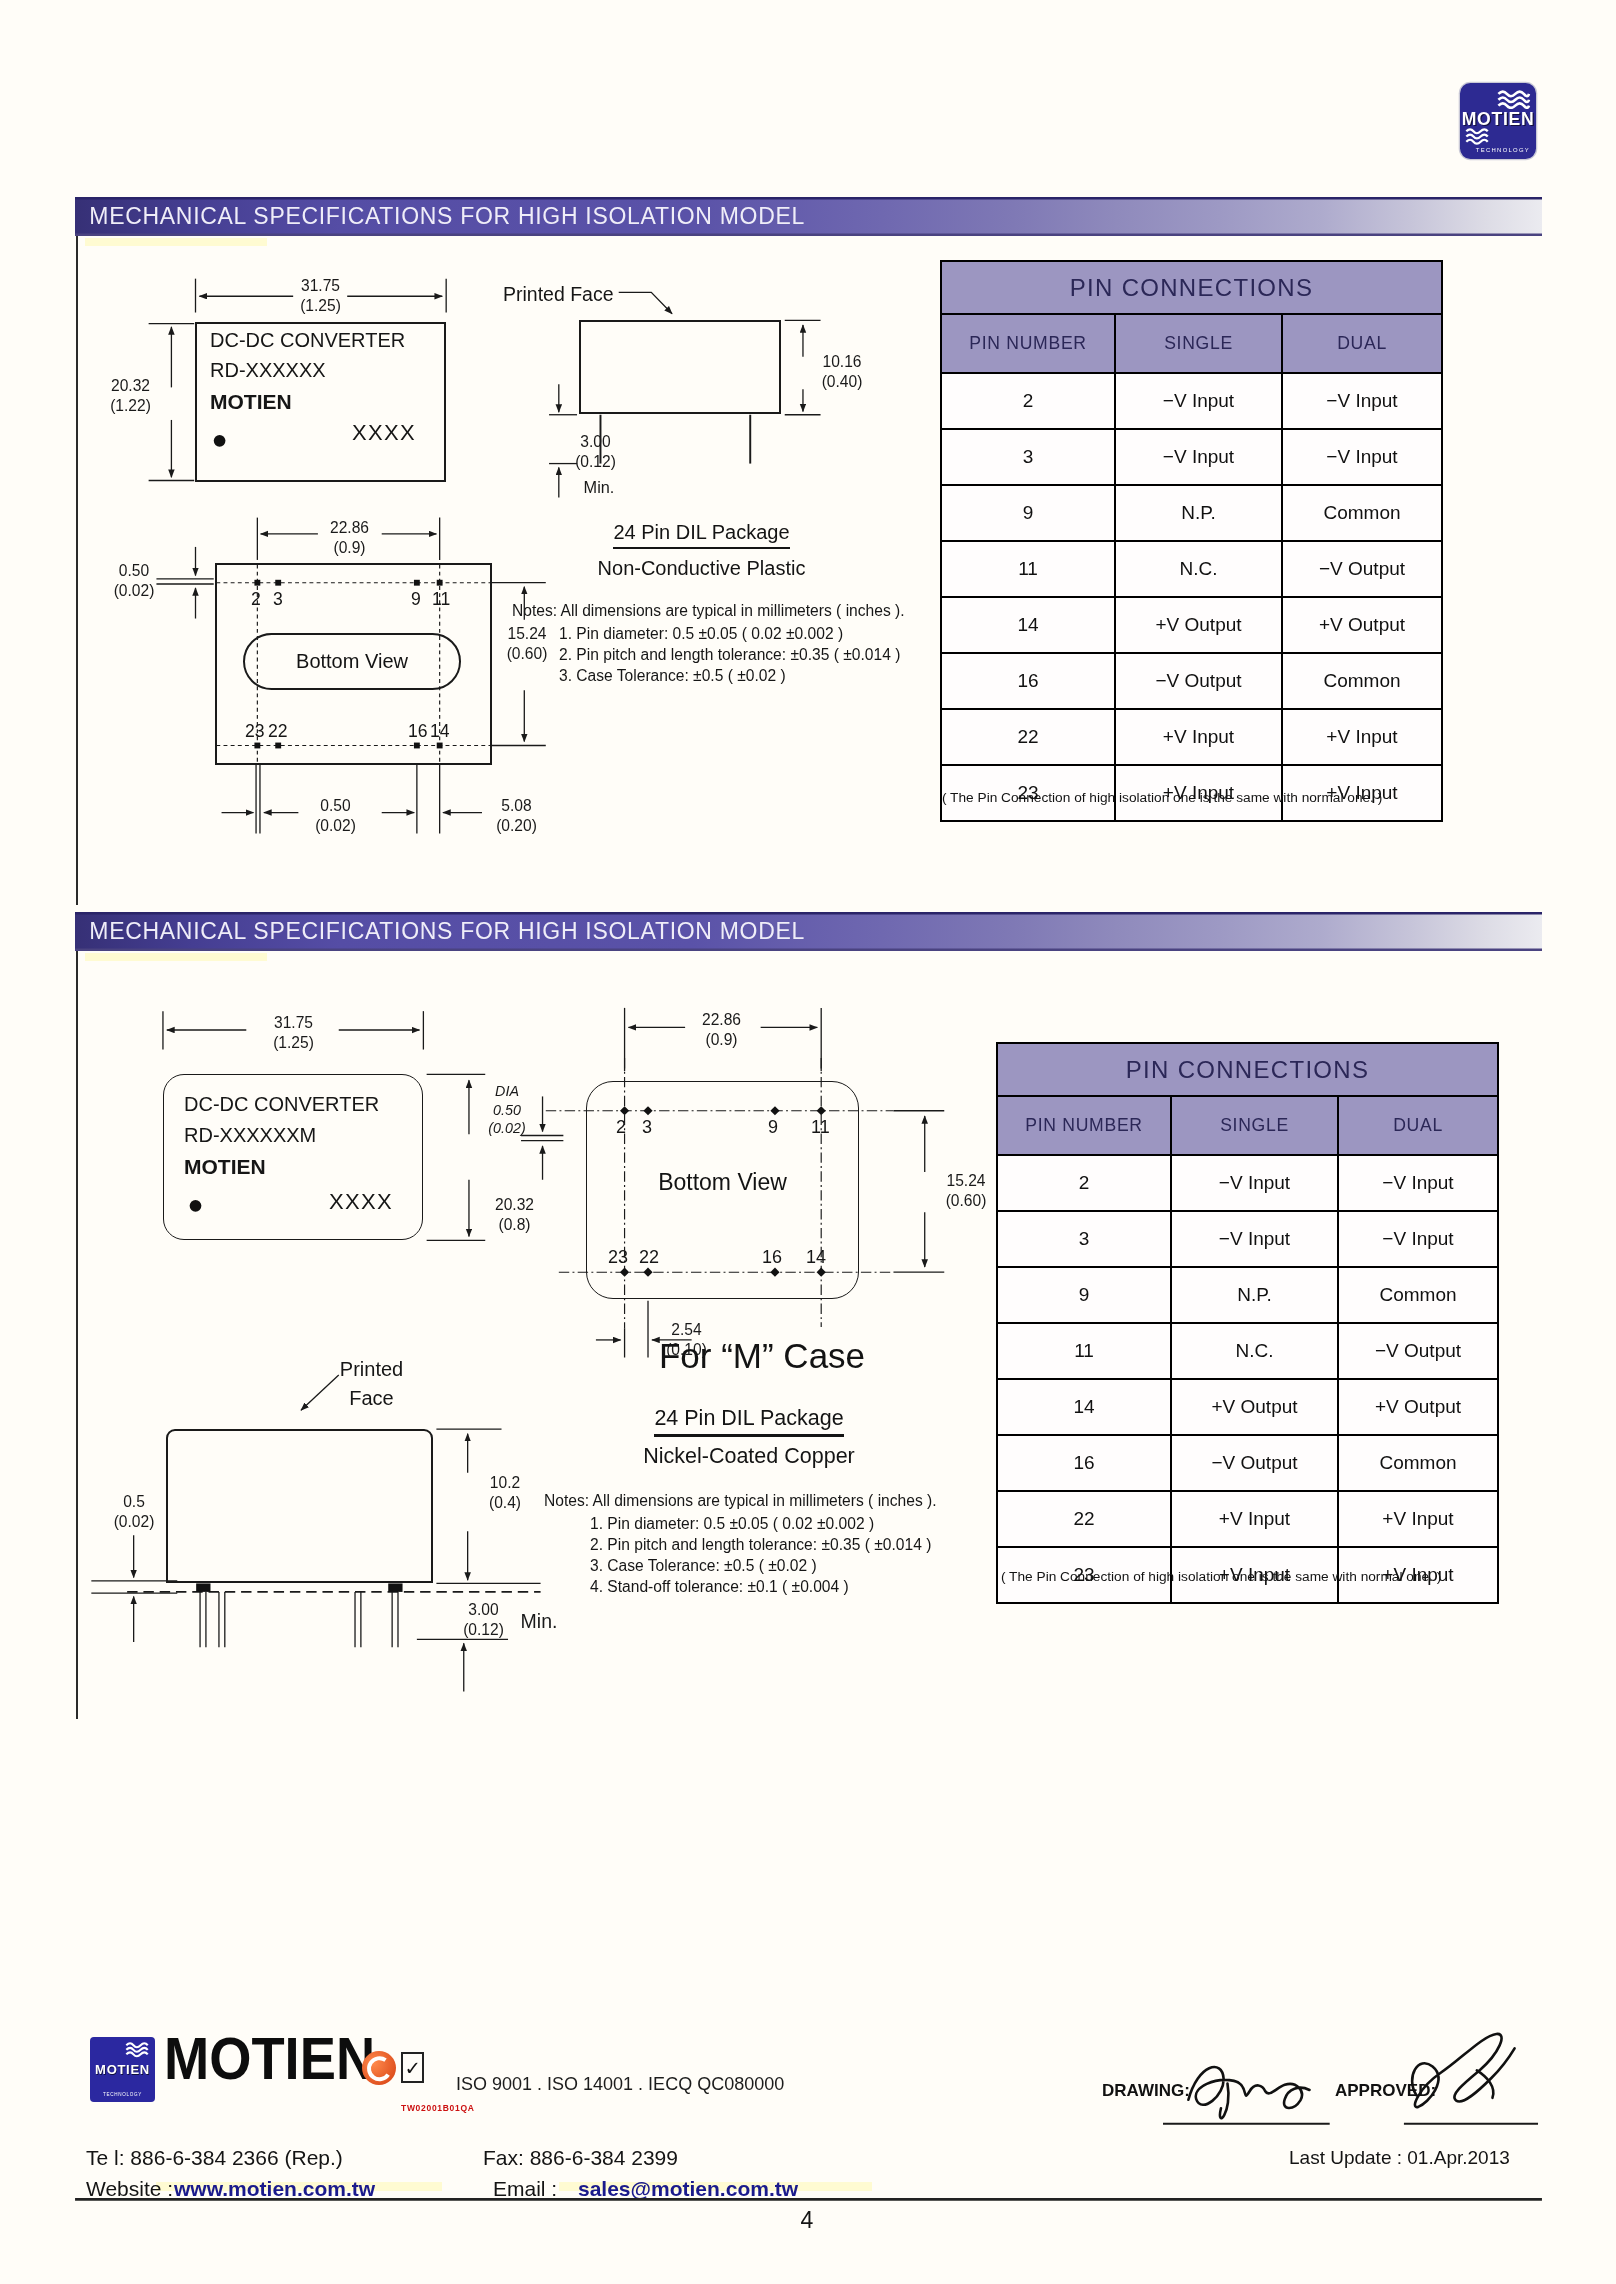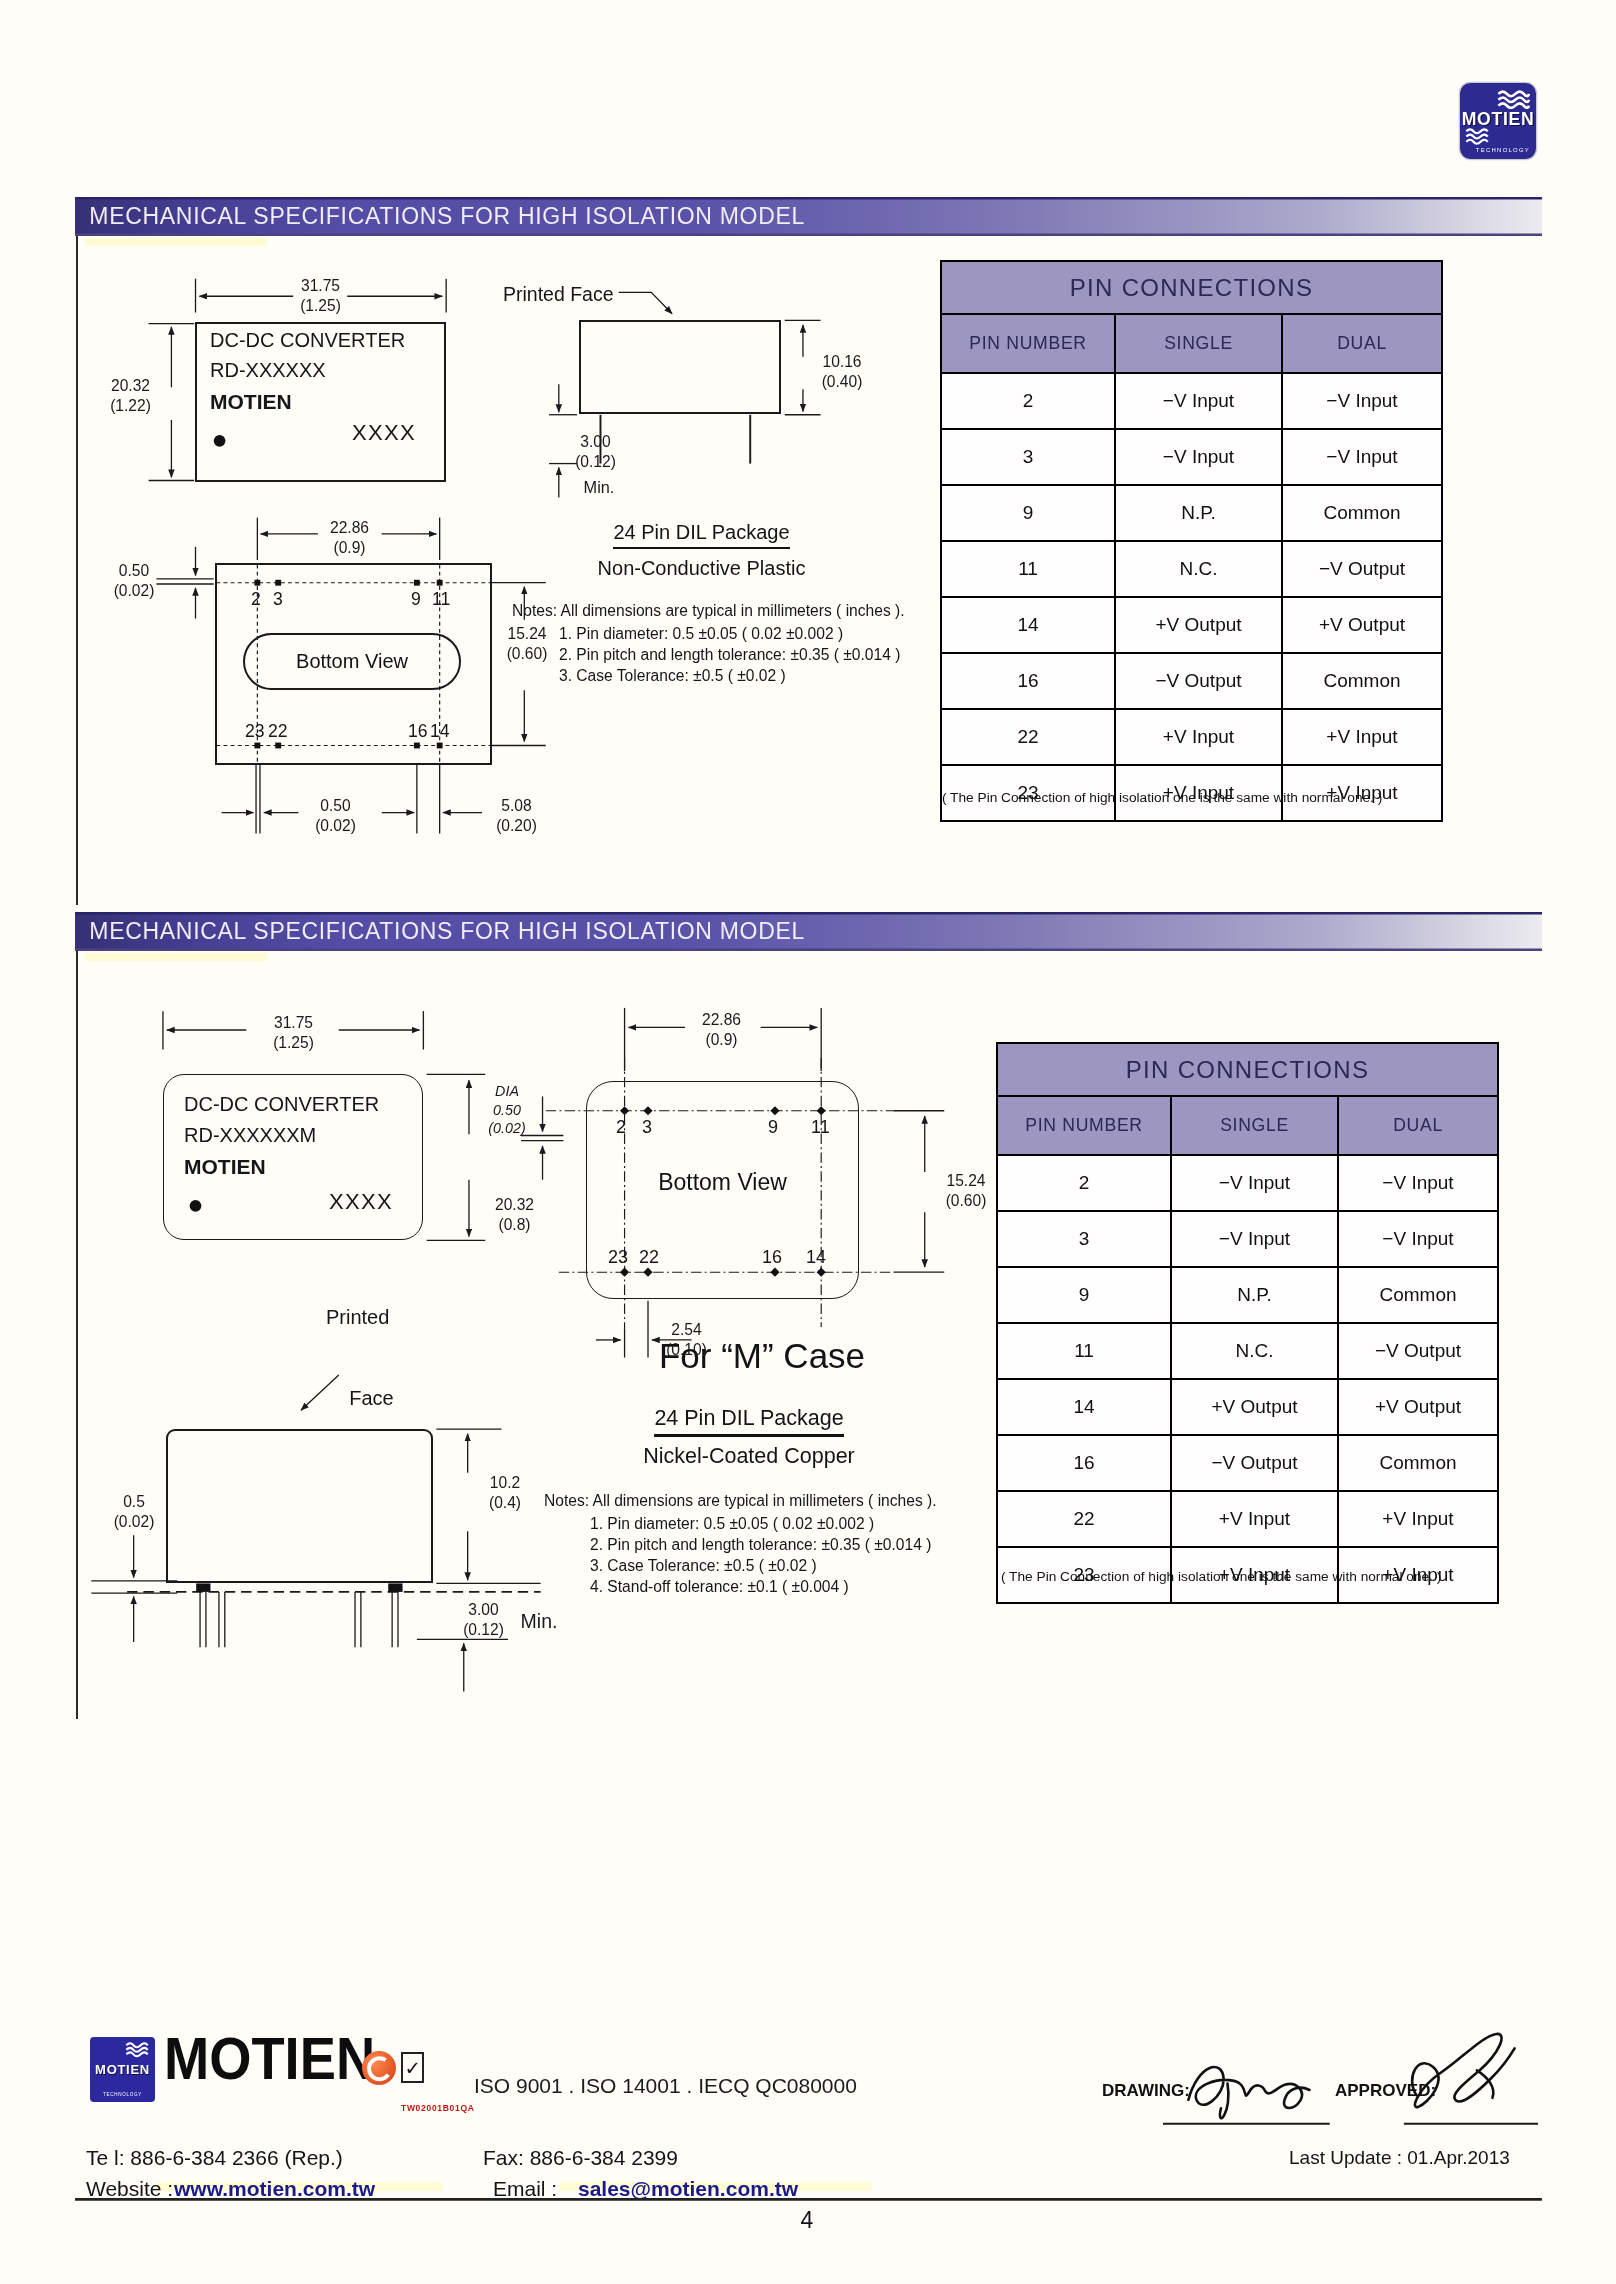--- a/index.html
+++ b/index.html
@@ -254,21 +254,21 @@
   <div class="abs pkg pkg2" style="left:635px;top:1406px;width:228px;font-size:21.5px;">
     <span class="u">24 Pin DIL Package</span>
   </div>
   <div class="abs pkg" style="left:622px;top:1444px;width:254px;font-size:21.5px;">Nickel-Coated Copper</div>
   <div class="abs note" style="left:544px;top:1492px;">Notes: All dimensions are typical in millimeters ( inches ).</div>
   <div class="abs note" style="left:590px;top:1515px;">1.  Pin diameter: 0.5 ±0.05 ( 0.02 ±0.002 )</div>
   <div class="abs note" style="left:590px;top:1536px;">2.  Pin pitch and length tolerance:  ±0.35 ( ±0.014 )</div>
   <div class="abs note" style="left:590px;top:1557px;">3.  Case Tolerance:  ±0.5 ( ±0.02 )</div>
   <div class="abs note" style="left:590px;top:1578px;">4.  Stand-off tolerance:  ±0.1 ( ±0.004 )</div>
 
-  <div class="abs dtext" style="left:326px;top:1306px;width:91px;text-align:left;font-size:20px;">Printed</div>
+  <div class="abs dtext" style="left:326px;top:1358px;width:91px;text-align:center;font-size:20px;">Printed</div>
   <div class="abs dtext" style="left:326px;top:1387px;width:91px;text-align:center;font-size:20px;">Face</div>
   <div class="abs box" style="left:166px;top:1429px;width:267px;height:154px;border-radius:9px 9px 0 0;"></div>
   <div class="abs dim" style="left:103px;top:1492px;width:62px;">
     <span>0.5</span>
       <span>(0.02)</span>
   </div>
   <div class="abs dim" style="left:479px;top:1473px;width:52px;">
     <span>10.2</span>
       <span>(0.4)</span>
   </div>
@@ -351,21 +351,21 @@
     <div class="tag">TECHNOLOGY</div>
   </div>
   <div class="abs" style="left:164px;top:2025px;font-size:59px;font-weight:bold;letter-spacing:0px;color:#0d0d0d;transform:scaleX(0.92);transform-origin:left;">MOTIEN</div>
   <div class="abs" style="left:362px;top:2051px;width:34px;height:34px;border-radius:50%;background:radial-gradient(circle at 35% 35%, #ff8a4d, #d43c0e);">
     <svg width="34" height="34" viewBox="0 0 52 52">
         <path d="M36,14 a16,16 0 1 0 4,22" stroke="#fff" stroke-width="6" fill="none"></path>
       </svg>
   </div>
   <div class="abs" style="left:401px;top:2052px;width:23.4px;height:31px;border:2px solid #222;box-sizing:border-box;color:#111;font-size:19.5px;text-align:center;line-height:29px;">✓</div>
   <div class="abs" style="left:357px;top:2103px;font-size:8.5px;font-weight:bold;color:#cc1111;letter-spacing:0.7px;margin-left:44px;">TW02001B01QA</div>
-  <div class="abs" style="left:474px;top:2074px;font-size:21px;color:#1c1c1c;">ISO 9001 . ISO 14001 . IECQ QC080000</div>
+  <div class="abs" style="left:456px;top:2074px;font-size:18px;color:#1c1c1c;">ISO 9001 . ISO 14001 . IECQ QC080000</div>
   <div class="abs ftxt" style="left:86px;top:2146px;">Te l: 886-6-384 2366 (Rep.)</div>
   <div class="abs ftxt" style="left:483px;top:2146px;">Fax: 886-6-384 2399</div>
   <div class="abs ftxt" style="left:86px;top:2177px;">Website :</div>
   <div class="abs flink" style="left:174px;top:2177px;">www.motien.com.tw</div>
   <div class="abs ftxt" style="left:493px;top:2177px;">Email :</div>
   <div class="abs flink" style="left:578px;top:2177px;">sales@motien.com.tw</div>
   <div class="abs siglabel" style="left:1102px;top:2081px;">DRAWING:</div>
   <div class="abs siglabel" style="left:1335px;top:2081px;">APPROVED:</div>
   <div class="abs" style="left:1289px;top:2147px;font-size:19px;color:#141414;">Last Update : 01.Apr.2013</div>
   <div class="abs" style="left:781px;top:2207px;width:52px;text-align:center;font-size:23px;color:#141414;">4</div>

